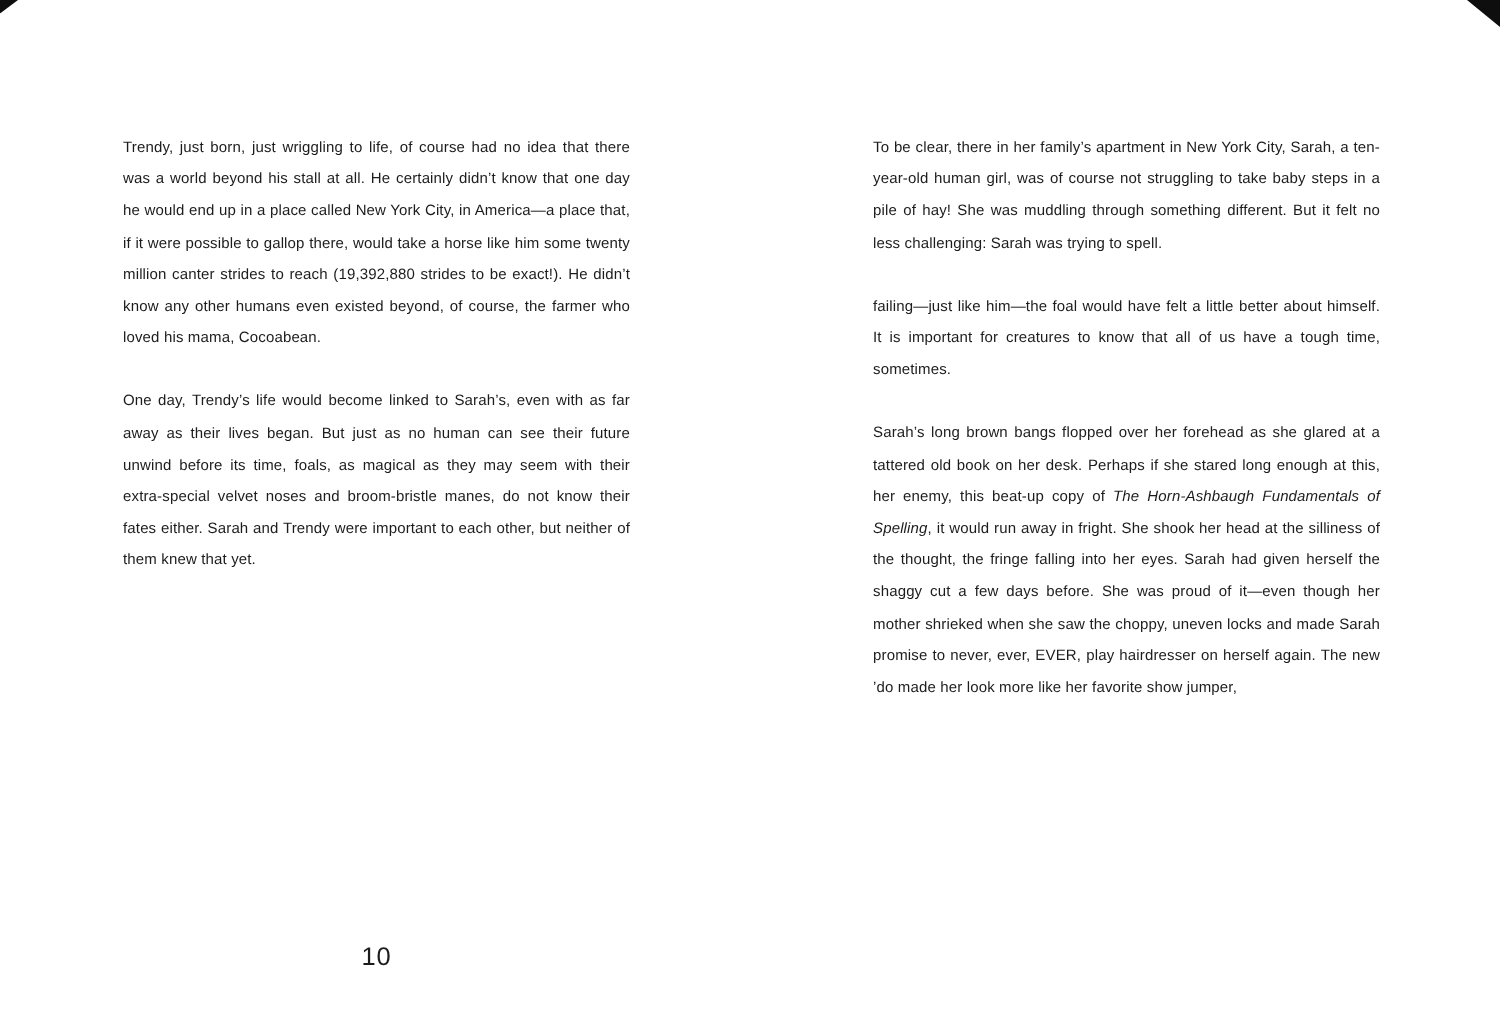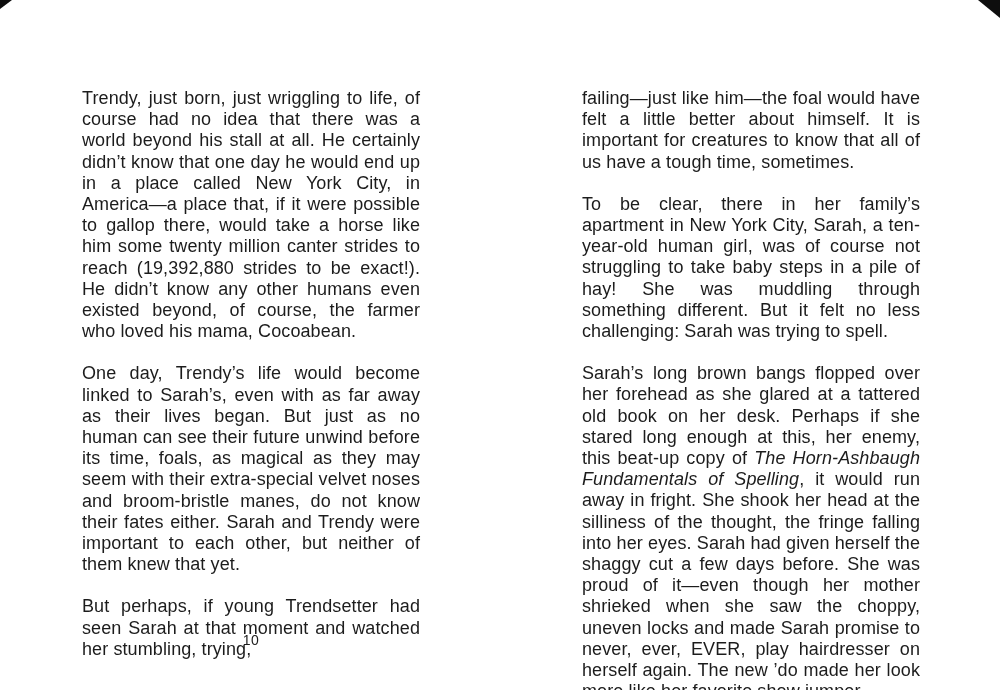--- a/index.html
+++ b/index.html
@@ -32,57 +32,56 @@
   .page {
     position: absolute; top: 0;
     width: 500px; height: 690px;
   }
   .page.left  { left: 0; }
   .page.right { left: 500px; }
   .text-col {
     position: absolute;
     top: 88px; left: 82px;
     width: 338px;
-    font-size: 18px;
+    font-size: 10px;
     line-height: 21.2px;
     text-align: justify;
     letter-spacing: 0.1px;
     color: #1c1c1c;
   }
   .text-col p.para {
     margin: 0 0 21px 0;
   }
   .text-col p.para:last-child { margin-bottom: 16px; }
   .it { font-style: italic; }
   .folio {
     position: absolute;
     bottom: 42px; left: 82px;
     width: 338px;
     text-align: center;
-    font-size: 14px;
+    font-size: 17px;
     letter-spacing: 0.5px;
     color: #1c1c1c;
   }
 </style>
 </head>
 <body>
 
 <div class="spread">
   <div class="corner tl"></div>
   <div class="corner tr"></div>
 
   <section class="page left">
     <div class="text-col" id="left-col">
         <p class="para"><span>Trendy, just born, just wriggling to life, of course had no idea that there was a world beyond his stall at all. He certainly didn’t know that one day he would end up in a place called New York City, in America—a place that, if it were possible to gallop there, would take a horse like him some twenty million canter strides to reach (19,392,880 strides to be exact!). He didn’t know any other humans even existed beyond, of course, the farmer who loved his mama, Cocoabean.</span></p>
         <p class="para"><span>One day, Trendy’s life would become linked to Sarah’s, even with as far away as their lives began. But just as no human can see their future unwind before its time, foals, as magical as they may seem with their extra-special velvet noses and broom-bristle manes, do not know their fates either. Sarah and Trendy were important to each other, but neither of them knew that yet.</span></p>
-        <p class="para"><span>But perhaps, if young Trendsetter had seen Sarah at that moment and watched her stumbling, trying,</span></p>
       </div>
     <div class="folio">10</div>
   </section>
 
   <section class="page right">
     <div class="text-col" id="right-col">
+        <p class="para"><span>To be clear, there in her family’s apartment in New York City, Sarah, a ten-year-old human girl, was of course not struggling to take baby steps in a pile of hay! She was muddling through something different. But it felt no less challenging: Sarah was trying to spell.</span></p>
         <p class="para"><span>failing—just like him—the foal would have felt a little better about himself. It is important for creatures to know that all of us have a tough time, sometimes.</span></p>
-        <p class="para"><span>To be clear, there in her family’s apartment in New York City, Sarah, a ten-year-old human girl, was of course not struggling to take baby steps in a pile of hay! She was muddling through something different. But it felt no less challenging: Sarah was trying to spell.</span></p>
         <p class="para"><span>Sarah’s long brown bangs flopped over her forehead as she glared at a tattered old book on her desk. Perhaps if she stared long enough at this, her enemy, this beat-up copy of </span><span class="it">The Horn-Ashbaugh Fundamentals of Spelling</span><span>, it would run away in fright. She shook her head at the silliness of the thought, the fringe falling into her eyes. Sarah had given herself the shaggy cut a few days before. She was proud of it—even though her mother shrieked when she saw the choppy, uneven locks and made Sarah promise to never, ever, EVER, play hairdresser on herself again. The new ’do made her look more like her favorite show jumper,</span></p>
       </div>
   </section>
 </div>
 
 </body></html>

